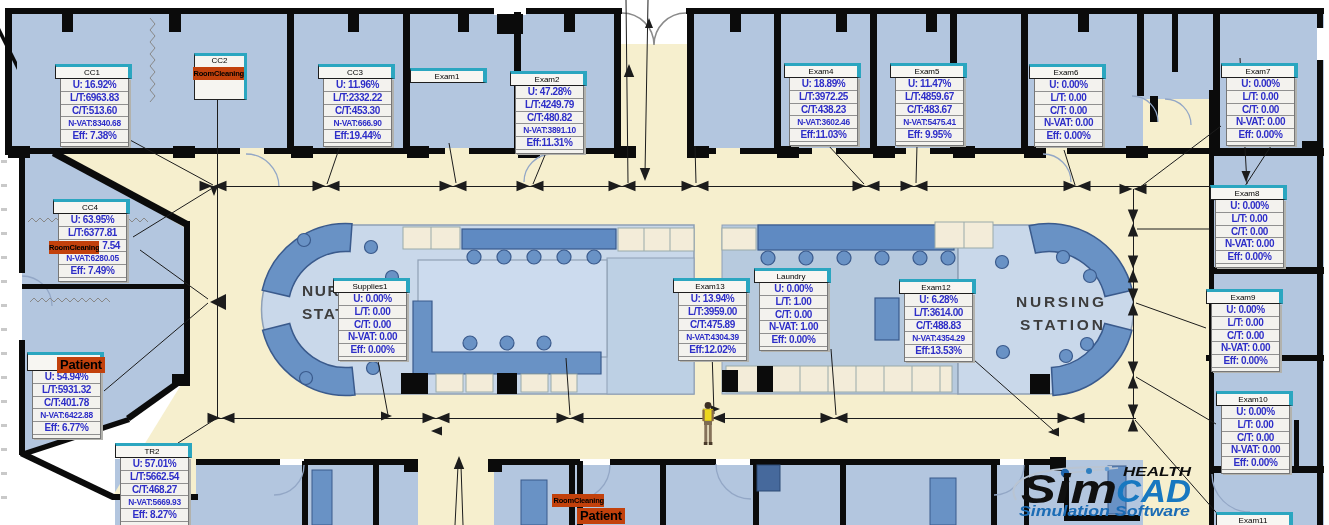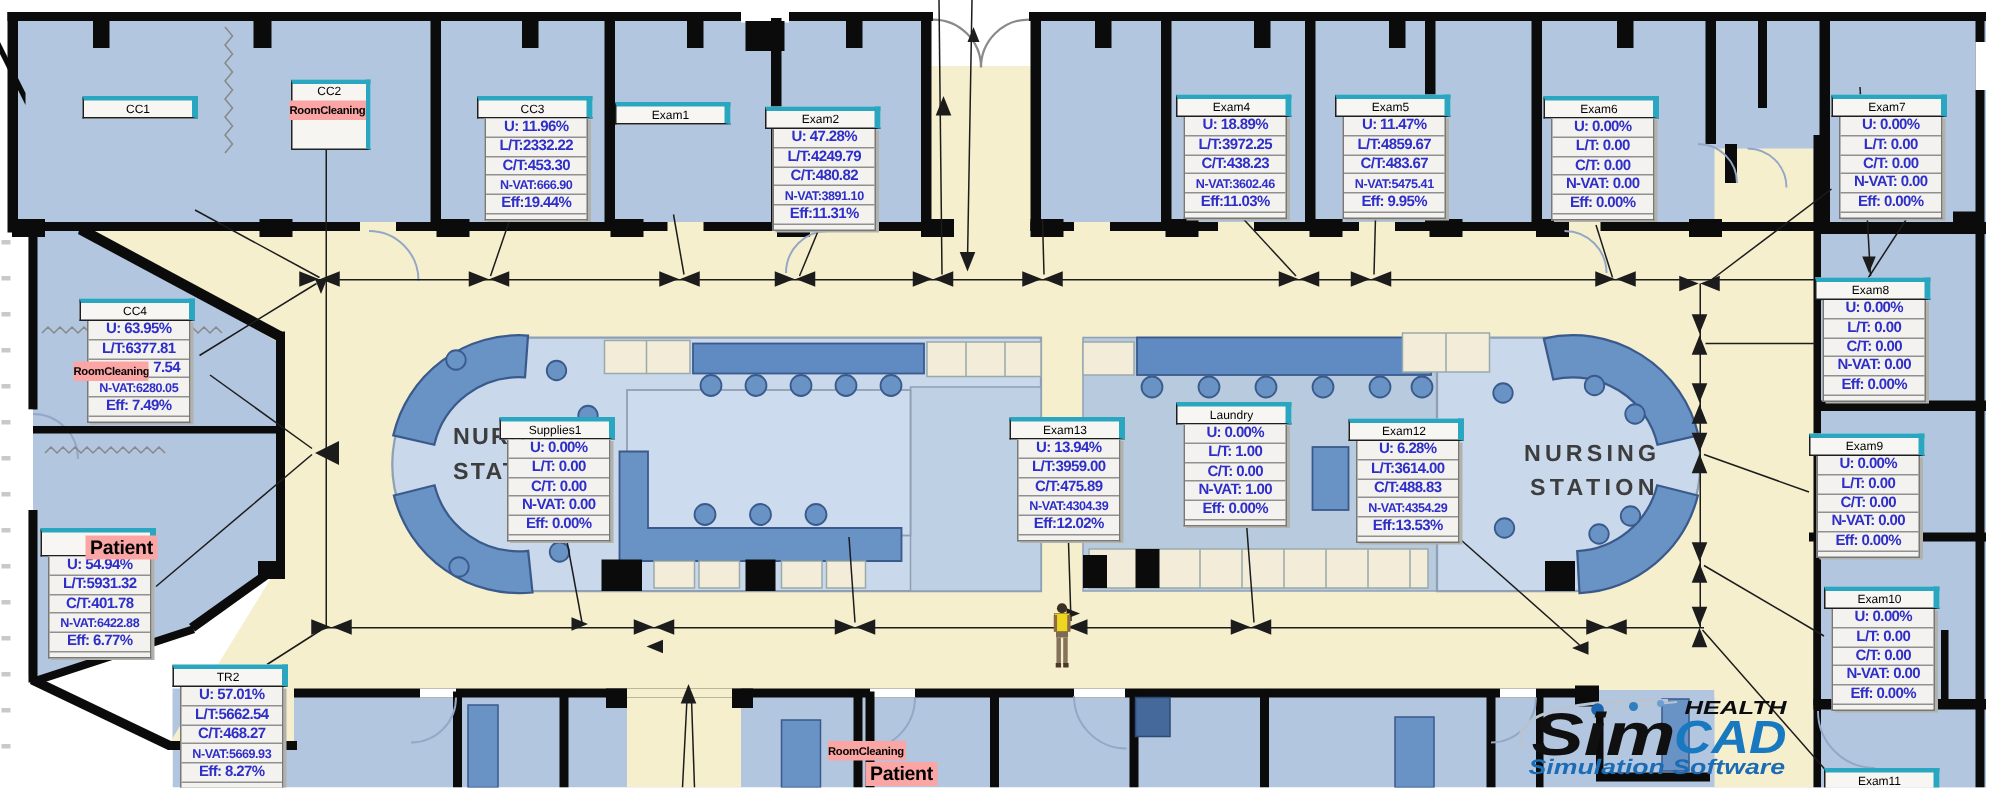--- a/index.html
+++ b/index.html
@@ -3,21 +3,21 @@
 <meta charset="utf-8">
 <style>
 html,body{margin:0;padding:0;background:#fff}
 #plan{position:relative;width:1329px;height:525px;overflow:hidden;font-family:"Liberation Sans",sans-serif}
 #plan svg{position:absolute;left:0;top:0}
 .box{position:absolute;width:77px}
 .hd{height:11px;background:#f7f6f2;border:1px solid #1e1e1e;border-top:3px solid #2ba6c0;border-right:4px solid #2ba6c0;font-size:8px;line-height:11px;text-align:center;color:#000}
 .bd{margin-left:5px;width:67px;background:#f3f2ee;border:1px solid #777;border-top:none;box-shadow:2px 1px 0 #b2b2ad;padding-bottom:3px}
 .r{height:11.8px;line-height:12.2px;border-bottom:1px solid #909090;font-size:10px;font-weight:700;color:#2e2ec8;text-align:center;letter-spacing:-0.4px;white-space:nowrap;overflow:visible}
 .sm{font-size:8.4px;letter-spacing:-0.3px}
-.ylab{position:absolute;background:#fca5a5;color:#000;font-size:7.5px;font-weight:700;text-align:left;line-height:13px;height:13px;white-space:nowrap;z-index:5;letter-spacing:-0.2px;overflow:hidden}
+.ylab{position:absolute;background:#c2410c;color:#000;font-size:7.5px;font-weight:700;text-align:right;line-height:13px;height:13px;white-space:nowrap;z-index:5;letter-spacing:-0.2px;overflow:hidden}
 .ylab.big{font-size:13px;font-weight:700;height:16px;line-height:16px;padding:0 3px}
 </style>
 </head>
 <body>
 
 <div id="plan">
 <svg width="1329" height="525" viewBox="0 0 1329 525">
 
 <rect x="0" y="0" width="1329" height="525" fill="#ffffff"></rect>
 
@@ -568,20 +568,27 @@
 
 <text x="1021" y="503" font-size="40" font-family="Liberation Sans, sans-serif" font-weight="bold" font-style="italic" fill="#101010" textLength="96" lengthAdjust="spacingAndGlyphs">Sim</text>
 
 <text x="1116" y="502" font-size="31" font-family="Liberation Sans, sans-serif" font-weight="bold" font-style="italic" fill="#1878c0" textLength="75" lengthAdjust="spacingAndGlyphs">CAD</text>
 
 <text x="1019" y="516" font-size="14" font-family="Liberation Sans, sans-serif" font-weight="bold" font-style="italic" fill="#1b6cb5" textLength="171" lengthAdjust="spacingAndGlyphs">Simulation Software</text>
 </svg>
 
 <div class="box" style="left:55px;top:64px">
       <div class="hd">CC1</div>
+      <div class="bd">
+        <div class="r">U: 16.92%</div>
+        <div class="r">L/T:6963.83</div>
+        <div class="r">C/T:513.60</div>
+        <div class="r sm">N-VAT:8340.68</div>
+        <div class="r">Eff: 7.38%</div>
+      </div>
     </div>
 
 <div class="box" style="left:318px;top:64px">
       <div class="hd">CC3</div>
       <div class="bd">
         <div class="r">U: 11.96%</div>
         <div class="r">L/T:2332.22</div>
         <div class="r">C/T:453.30</div>
         <div class="r sm">N-VAT:666.90</div>
         <div class="r">Eff:19.44%</div>
@@ -712,21 +719,21 @@
       <div class="hd">Exam13</div>
       <div class="bd">
         <div class="r">U: 13.94%</div>
         <div class="r">L/T:3959.00</div>
         <div class="r">C/T:475.89</div>
         <div class="r sm">N-VAT:4304.39</div>
         <div class="r">Eff:12.02%</div>
       </div>
     </div>
 
-<div class="box" style="left:784px;top:268px">
+<div class="box" style="left:754px;top:268px">
       <div class="hd">Laundry</div>
       <div class="bd">
         <div class="r">U:  0.00%</div>
         <div class="r">L/T: 1.00</div>
         <div class="r">C/T: 0.00</div>
         <div class="r">N-VAT: 1.00</div>
         <div class="r">Eff: 0.00%</div>
       </div>
     </div>
 

